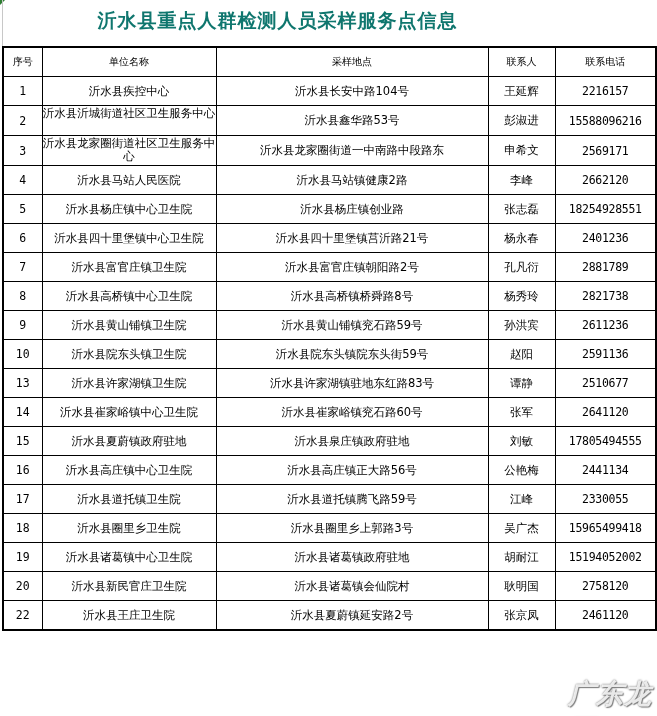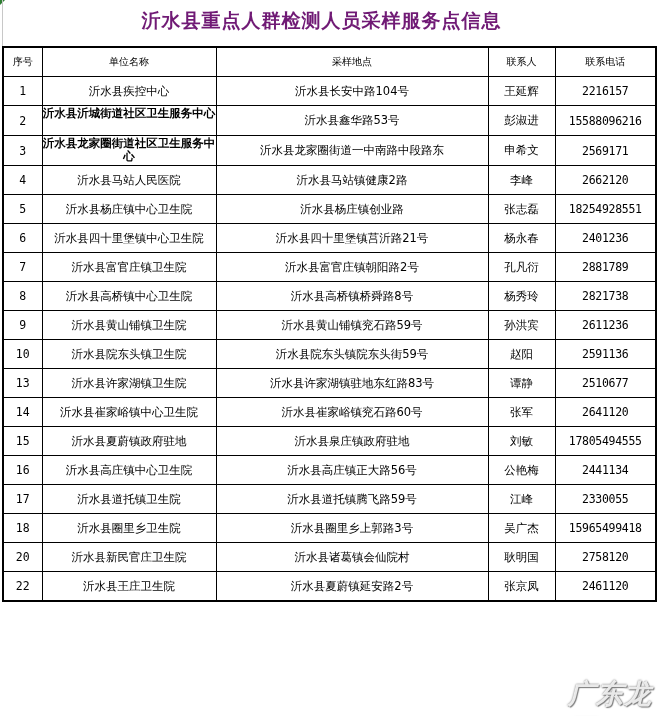--- a/index.html
+++ b/index.html
@@ -3,33 +3,33 @@
 <meta charset="utf-8">
 <style>
   html, body { margin: 0; padding: 0; background: #ffffff; }
   body { width: 657px; height: 716px; position: relative; overflow: hidden;
          font-family: "DejaVu Sans", "Liberation Sans", sans-serif; color: #000; }
   .corner { position: absolute; left: 0; top: 0; width: 0; height: 0;
             border-top: 5px solid #2e7d32; border-right: 5px solid transparent; }
   .leftline { position: absolute; left: 2px; top: 0; width: 1px; height: 46px; background: #c8c8c8; }
   .title { position: absolute; left: 0; top: 8px; width: 555px; text-align: center;
            font-family: "DejaVu Serif", "Liberation Serif", serif; font-weight: bold;
-           font-size: 19px; letter-spacing: 1px; color: #701a75; padding-left: 44px; }
+           font-size: 19px; letter-spacing: 1px; color: #0f766e; }
   table.grid { position: absolute; left: 2px; top: 46px; width: 653px;
                border-collapse: collapse; table-layout: fixed;
                border: 2px solid #000; }
   table.grid th, table.grid td { border: 1px solid #000; text-align: center;
                vertical-align: middle; padding: 0; overflow: hidden; white-space: nowrap; }
   table.grid th { height: 28px; font-weight: normal; font-size: 10px; }
   table.grid td { height: 28px; font-size: 11.5px; }
   td.num { font-size: 10px; font-family: "DejaVu Sans Mono", "Liberation Mono", monospace; }
   td.phone { font-size: 10px; font-family: "DejaVu Sans Mono", "Liberation Mono", monospace; letter-spacing: -0.3px; margin-left: 40px; }
   td.addr { font-size: 13px; }
   td.unit.wrap { white-space: normal; line-height: 13px; font-size: 11.5px; }
-  td.unit.wrap span { display: block; height: 28px; overflow: hidden; padding-top: 1px; font-weight: bold; }
+  td.unit.wrap span { display: block; height: 28px; overflow: hidden; padding-top: 1px; }
   .watermark { position: absolute; left: 568px; top: 676px; font-size: 27px; font-weight: bold;
                font-style: italic; color: rgba(255,255,255,0.85);
                text-shadow: 0 0 2px #666, 1px 1px 1px #888; letter-spacing: 1px; }
 </style>
 </head>
 <body>
 
 <div class="corner"></div>
 <div class="leftline"></div>
 
@@ -163,20 +163,27 @@
         <td class="phone">2330055</td>
       </tr>
       <tr>
         <td class="num">18</td>
         <td class="unit">沂水县圈里乡卫生院</td>
         <td class="addr">沂水县圈里乡上郭路3号</td>
         <td class="contact">吴广杰</td>
         <td class="phone">15965499418</td>
       </tr>
       <tr>
+        <td class="num">19</td>
+        <td class="unit">沂水县诸葛镇中心卫生院</td>
+        <td class="addr">沂水县诸葛镇政府驻地</td>
+        <td class="contact">胡耐江</td>
+        <td class="phone">15194052002</td>
+      </tr>
+      <tr>
         <td class="num">20</td>
         <td class="unit">沂水县新民官庄卫生院</td>
         <td class="addr">沂水县诸葛镇会仙院村</td>
         <td class="contact">耿明国</td>
         <td class="phone">2758120</td>
       </tr>
       <tr>
         <td class="num">22</td>
         <td class="unit">沂水县王庄卫生院</td>
         <td class="addr">沂水县夏蔚镇延安路2号</td>

